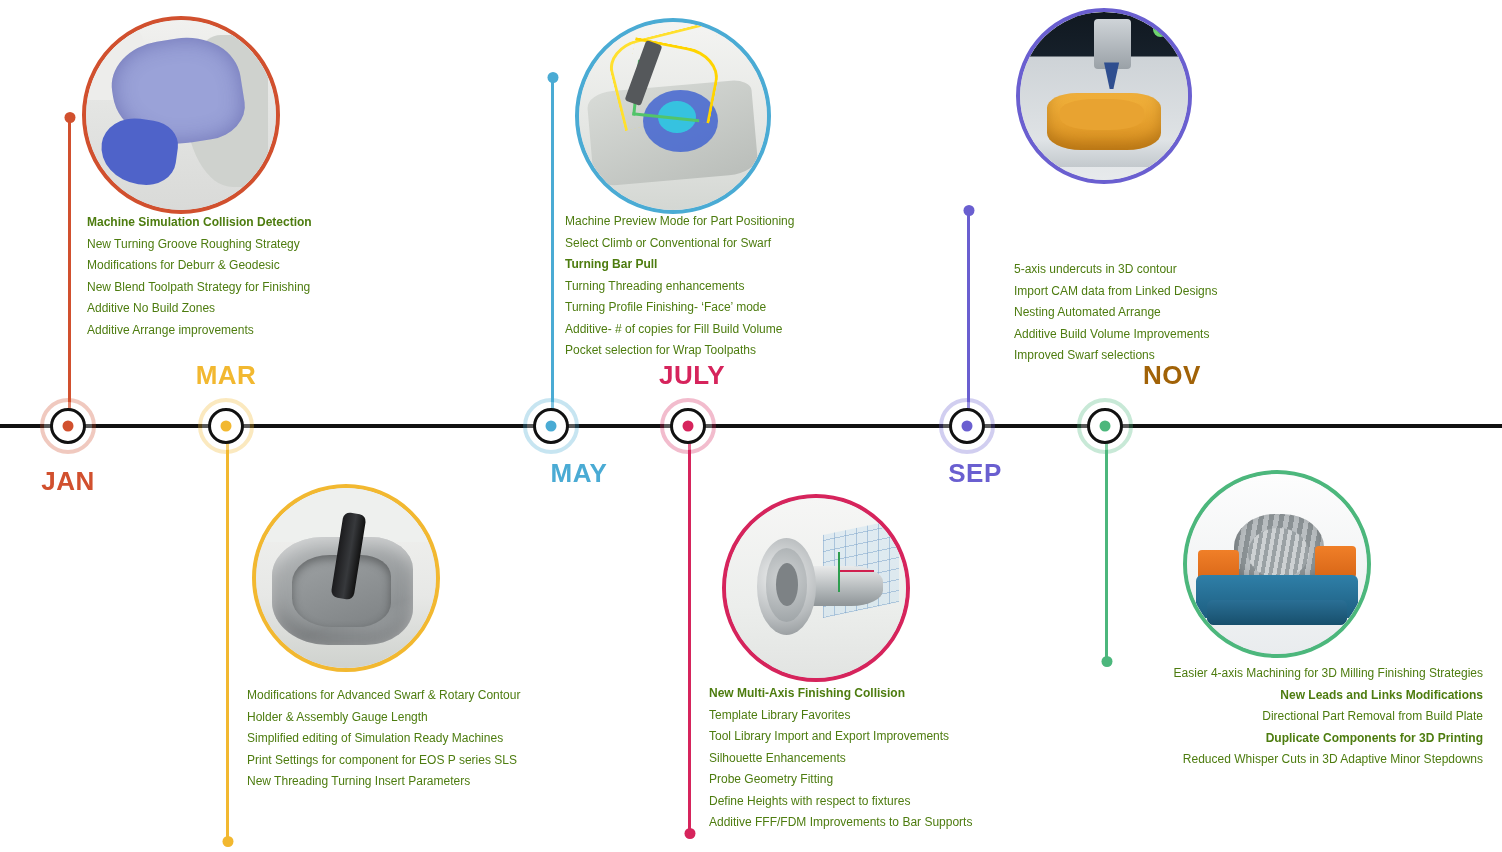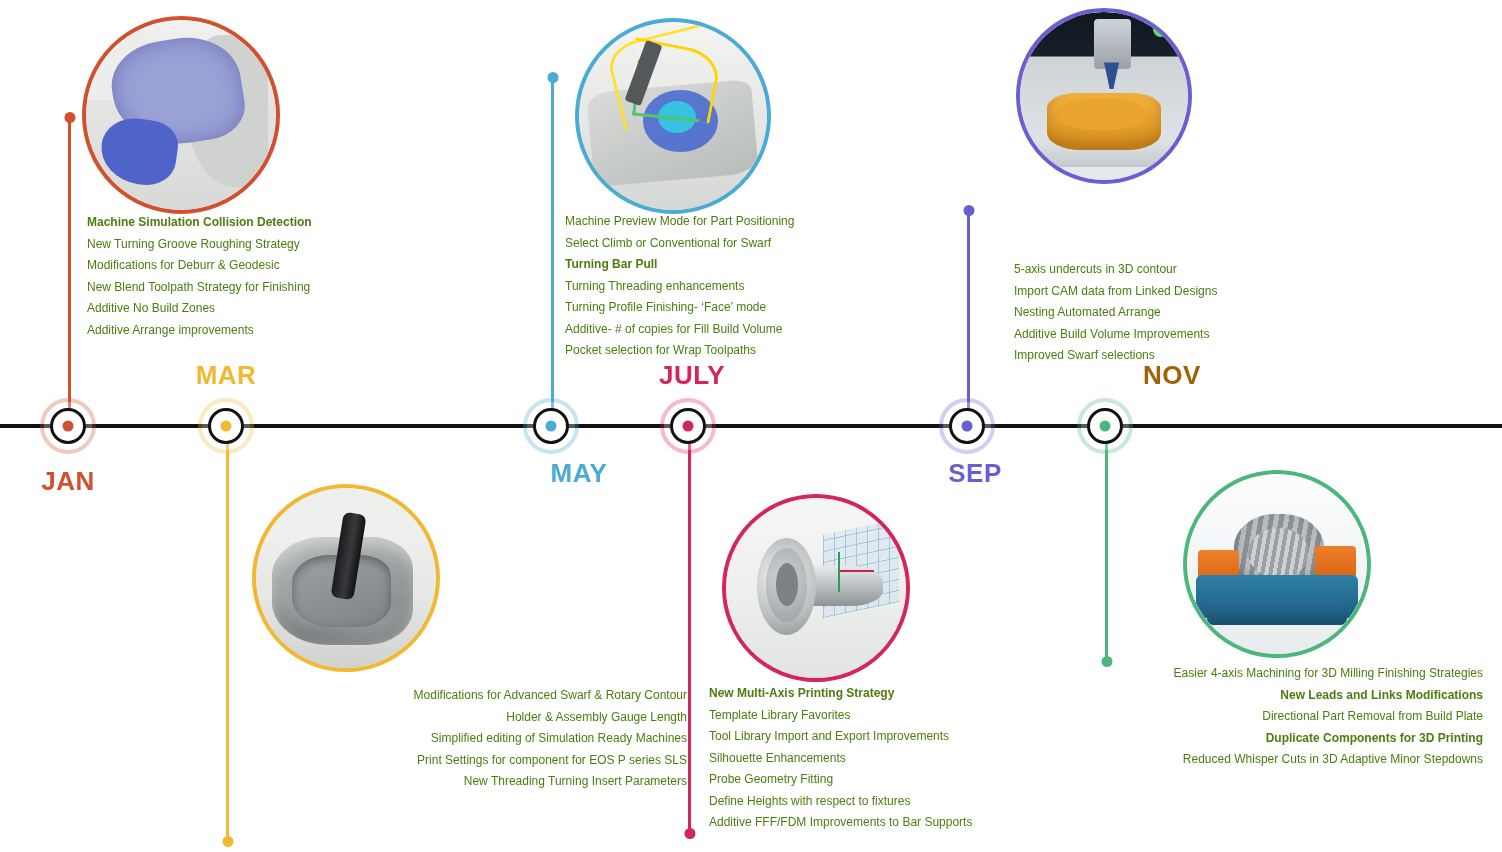--- a/index.html
+++ b/index.html
@@ -267,21 +267,21 @@
       </div>
   </div>
   <div class="stem" style="left:226px; top:430px; height:412px; background:#f2b830;"></div>
   <div class="stem-dot" style="left:227.5px; top:836px; background:#f2b830;"></div>
   <div class="node" style="left:226px; top:426px; color:#f2b830;">
     <div class="ring-outer"></div>
       <div class="ring-mid"></div>
       <div class="dot"></div>
   </div>
   <div class="month-label" style="left:226px; top:360px; color:#f2b830;">MAR</div>
-  <div class="textblock" style="left:247px; top:685px; width:440px;text-align:right;">
+  <div class="textblock" style="left:247px; top:685px; width:440px;">
     <div class="ln">Modifications for Advanced Swarf &amp; Rotary Contour</div>
     <div class="ln">Holder &amp; Assembly Gauge Length</div>
     <div class="ln">Simplified editing of Simulation Ready Machines</div>
     <div class="ln">Print Settings for component for EOS P series SLS</div>
     <div class="ln">New Threading Turning Insert Parameters</div>
   </div>
 
   <div class="bubble" style="left:575px; top:18px; width:196px; height:196px; border:4px solid #4aabd4;">
     <div class="inner">
         <div class="art-may">
@@ -328,21 +328,21 @@
   </div>
   <div class="stem" style="left:688px; top:430px; height:404px; background:#d6245c;"></div>
   <div class="stem-dot" style="left:689.5px; top:828px; background:#d6245c;"></div>
   <div class="node" style="left:688px; top:426px; color:#d6245c;">
     <div class="ring-outer"></div>
       <div class="ring-mid"></div>
       <div class="dot"></div>
   </div>
   <div class="month-label" style="left:692px; top:360px; color:#d6245c;">JULY</div>
   <div class="textblock" style="left:709px; top:683px; width:372px;">
-    <div class="ln bold">New Multi-Axis Printing Strategy</div>
+    <div class="ln bold">New Multi-Axis Finishing Collision</div>
     <div class="ln">Template Library Favorites</div>
     <div class="ln">Tool Library Import and Export Improvements</div>
     <div class="ln">Silhouette Enhancements</div>
     <div class="ln">Probe Geometry Fitting</div>
     <div class="ln">Define Heights with respect to fixtures</div>
     <div class="ln">Additive FFF/FDM Improvements to Bar Supports</div>
   </div>
 
   <div class="bubble" style="left:1016px; top:8px; width:176px; height:176px; border:4px solid #6a5fd0;">
     <div class="inner">

